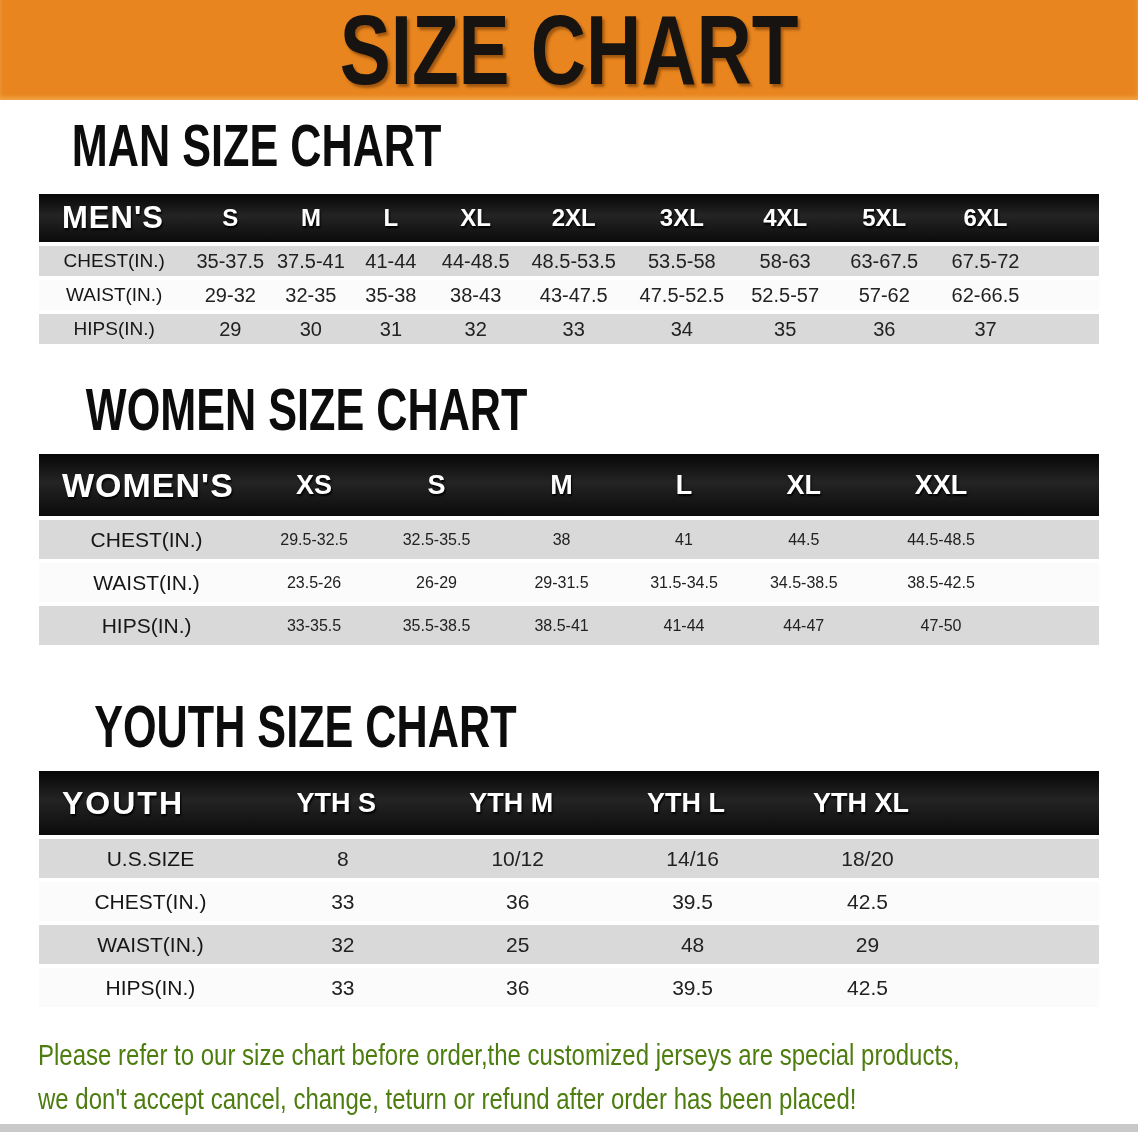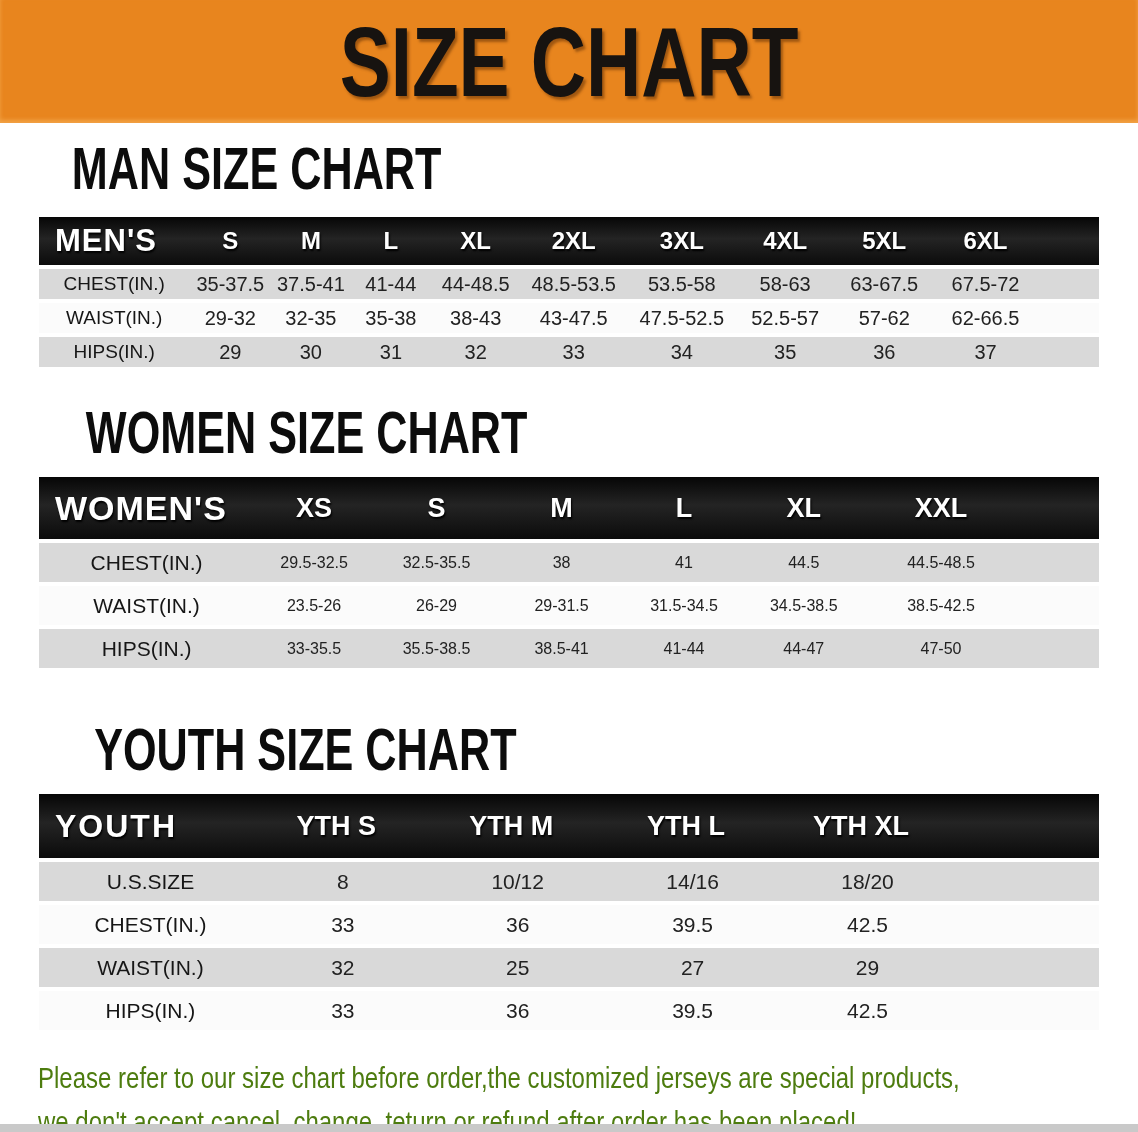--- a/index.html
+++ b/index.html
@@ -5,21 +5,21 @@
   html,body{margin:0;padding:0;}
   body{
     position:relative;
     width:1138px;height:1132px;
     background:#ffffff;
     font-family:"Liberation Sans", sans-serif;
     overflow:hidden;
   }
   
   .banner{
-    height:123px;
+    height:100px;
     background:#e8851e;
     display:flex;align-items:center;justify-content:center;
     box-shadow:inset 0 -3px 4px rgba(255,200,120,.45);
   }
   .banner-text{
     display:inline-block;
     font-size:98px;font-weight:bold;
     color:#171310;
     line-height:100px;
     letter-spacing:0px;
@@ -45,21 +45,21 @@
     border-collapse:collapse;table-layout:fixed;
   }
   th,td{padding:0;text-align:center;vertical-align:middle;}
   thead th{
     background:linear-gradient(180deg,#060606 0%,#242424 45%,#0b0b0b 100%);
     color:#ffffff;
     font-weight:bold;
     text-shadow:1px 2px 2px #000;
     white-space:nowrap;
   }
-  th.corner{text-align:left;padding-left:16px;letter-spacing:1px;}
+  th.corner{text-align:left;padding-left:23px;letter-spacing:1px;}
   tbody td{border-top:4px solid #ffffff;color:#222222;white-space:nowrap;}
   tr.gray td{background:#d9d9d9;}
   tr.white td{background:#fbfbfb;}
   td.rowlabel{color:#161616;}
   
   .t0 thead th{height:48px;font-size:24px;}
   .t0 th.corner{font-size:31px;}
   .t0 tbody td{height:30px;font-size:20px;}
   .t0 td.rowlabel{font-size:19px;}
   
@@ -269,21 +269,21 @@
         <td>33</td>
         <td>36</td>
         <td>39.5</td>
         <td>42.5</td>
         <td></td>
       </tr>
       <tr class="gray">
         <td class="rowlabel">WAIST(IN.)</td>
         <td>32</td>
         <td>25</td>
-        <td>27</td>
+        <td>48</td>
         <td>29</td>
         <td></td>
       </tr>
       <tr class="white">
         <td class="rowlabel">HIPS(IN.)</td>
         <td>33</td>
         <td>36</td>
         <td>39.5</td>
         <td>42.5</td>
         <td></td>

